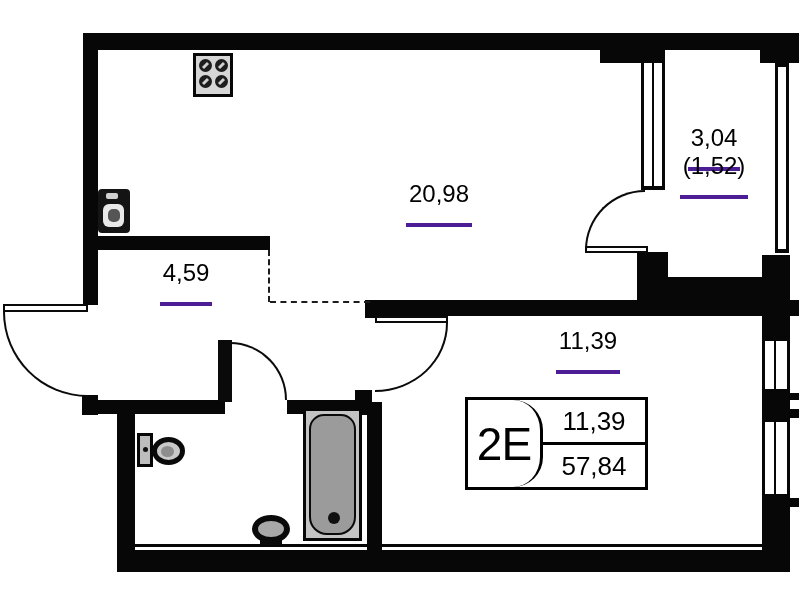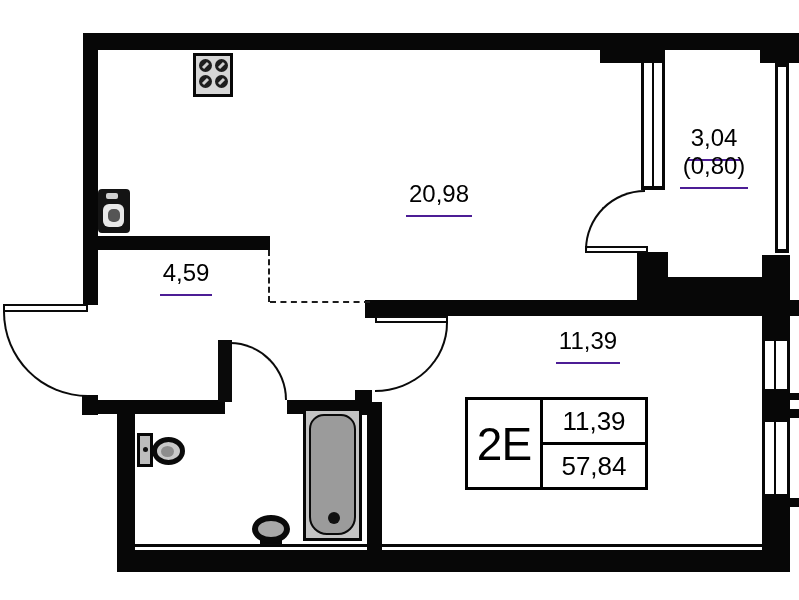--- a/index.html
+++ b/index.html
@@ -7,25 +7,25 @@
         font-family:"Liberation Sans", sans-serif;color:#000;}
   .wall{position:absolute;background:#070707;}
   .window{position:absolute;background:#fff;box-sizing:border-box;border-color:#070707;border-style:solid;}
   .glaze{position:absolute;top:0;bottom:0;background:#070707;}
   .arc{position:absolute;box-sizing:border-box;border:0 solid #0a0a0a;}
   .leaf{position:absolute;box-sizing:border-box;background:#fff;border:2px solid #0a0a0a;}
   .leaf-solid{position:absolute;background:#0a0a0a;}
   .dash-v{position:absolute;width:0;border-left:2px dashed #1c1c1c;}
   .dash-h{position:absolute;height:0;border-top:2px dashed #1c1c1c;}
   .room-label{position:absolute;font-size:24px;line-height:1.05;text-align:center;white-space:nowrap;}
-  .room-label span{display:inline-block;border-bottom:2px solid #4c1d95;padding:0 3px 9px;}
+  .room-label span{display:inline-block;border-bottom:4px solid #4c1d95;padding:0 3px 17px;}
   .infobox{position:absolute;left:465px;top:397px;width:183px;height:93px;background:#fff;
            border:3px solid #000;box-sizing:border-box;display:flex;}
   .infobox .type{width:72px;border-right:3px solid #000;display:flex;align-items:center;
-                 justify-content:center;font-size:46px;letter-spacing:-1px;}
+                 justify-content:center;font-size:46px;letter-spacing:-1px;border-radius:30px;}
   .infobox .vals{flex:1;display:flex;flex-direction:column;}
   .infobox .vals .cell{flex:1;display:flex;align-items:center;justify-content:center;font-size:26px;}
   .infobox .vals .cell.b{border-bottom:3px solid #000;}
   .stove{position:absolute;left:193px;top:53px;width:40px;height:44px;background:#d6d6d6;
          border:3px solid #070707;box-sizing:border-box;}
   .burner{position:absolute;width:13px;height:13px;border-radius:50%;background:#1d1d1d;}
   .burner::after{content:"";position:absolute;left:5px;top:3px;width:3px;height:7px;background:#cfcfcf;transform:rotate(45deg);}
   .ksink{position:absolute;left:98px;top:189px;width:32px;height:44px;background:#141414;border-radius:4px;}
   .ksink .bowl{position:absolute;left:5px;top:15px;width:21px;height:23px;background:#e9e9e9;border-radius:6px;}
   .ksink .bowl-in{position:absolute;left:10px;top:20px;width:12px;height:13px;background:#555;border-radius:5px;}
@@ -130,21 +130,21 @@
   <div class="room-label" style="left:150px;top:260px;width:72px;">
     <span>4,59</span>
   </div>
   <div class="room-label" style="left:548px;top:328px;width:80px;">
     <span>11,39</span>
   </div>
   <div class="room-label" style="left:674px;top:125px;width:80px;">
     <span>3,04</span>
   </div>
   <div class="room-label" style="left:668px;top:153px;width:92px;">
-    <span>(0,80)</span>
+    <span>(1,52)</span>
   </div>
 
   <div class="infobox">
     <div class="type">2E</div>
     <div class="vals">
       <div class="cell b">11,39</div>
       <div class="cell">57,84</div>
     </div>
   </div>
 

